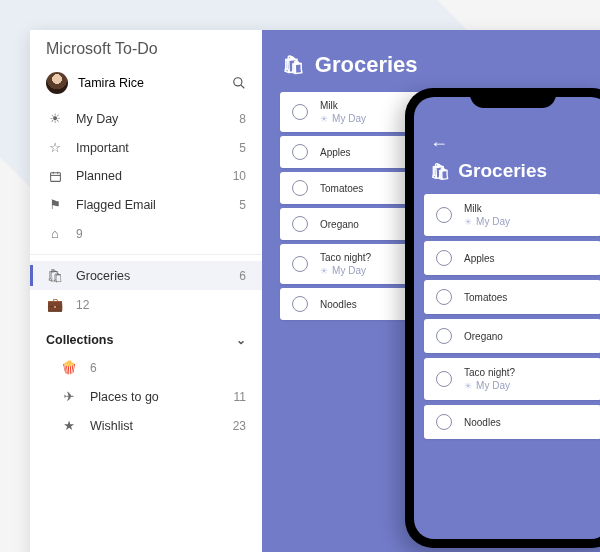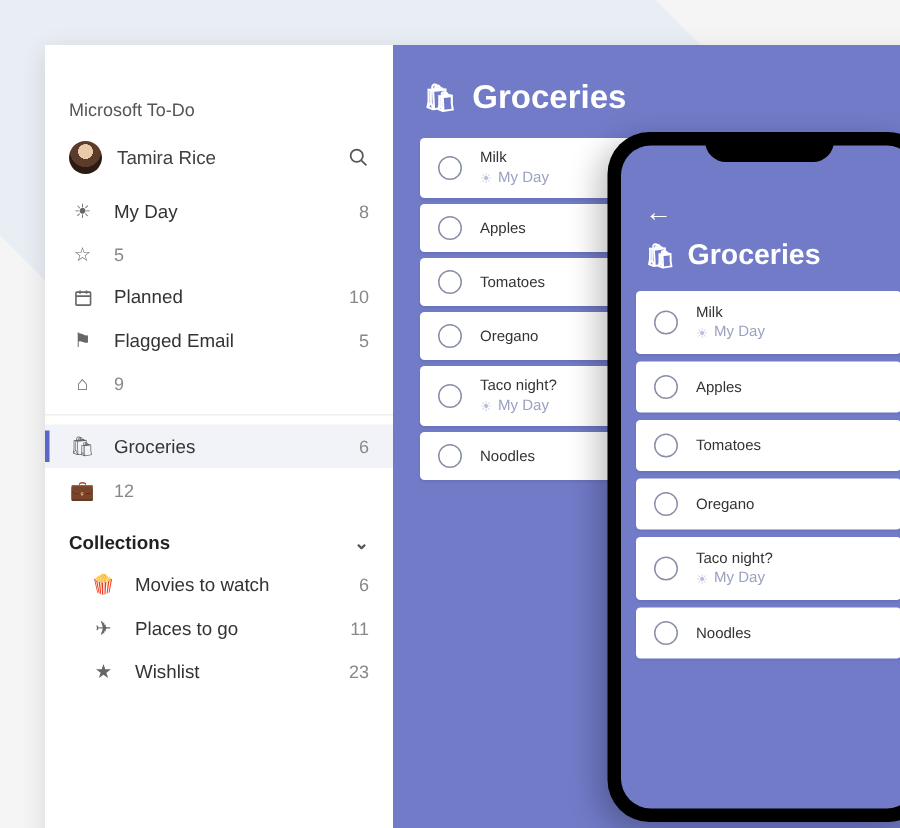--- a/index.html
+++ b/index.html
@@ -35,37 +35,36 @@
     width: 232px;
     background: #fff;
     display: flex;
     flex-direction: column;
     font-size: 12.5px;
     color: #333;
     position: relative;
   }
   .app-title {
     padding: 10px 16px 6px;
-    font-size: 12px;
+    font-size: 16px;
     color: #555;
-    margin-top: 26px;
   }
   .user-row {
     display: flex;
     align-items: center;
     padding: 8px 16px;
   }
   .avatar {
     width: 22px; height: 22px;
     border-radius: 50%;
     background: radial-gradient(circle at 50% 32%, #e8c9a9 0 26%, #5b3b2a 27% 55%, #2c1b12 56% 100%);
     margin-right: 10px;
     flex: none;
   }
-  .user-name { flex: 1; color:#404040; }
+  .user-name { flex: 1; color:#000000; }
   .search-ic { color:#555; }
   .nav-list { padding: 2px 0 6px; }
   .nav-item {
     display: flex;
     align-items: center;
     padding: 7px 16px;
     cursor: pointer;
     position: relative;
   }
   .nav-item .ic { width: 18px; display:flex; justify-content:center; color:#666; margin-right:12px; font-size:13px; }
@@ -178,20 +177,21 @@
     </div>
 
     <div class="nav-list">
       <div class="nav-item">
         <span class="ic ic-sun">☀</span>
         <span class="label">My Day</span>
         <span class="count">8</span>
       </div>
       <div class="nav-item">
         <span class="ic ic-star">☆</span>
+        <span class="label">Important</span>
         <span class="count">5</span>
       </div>
       <div class="nav-item">
         <span class="ic ic-cal">
           <svg width="13" height="13" viewBox="0 0 24 24" fill="none" stroke="currentColor" stroke-width="2">
               <rect x="3" y="5" width="18" height="16" rx="1"></rect>
               <line x1="3" y1="10" x2="21" y2="10"></line>
               <line x1="8" y1="3" x2="8" y2="7"></line>
               <line x1="16" y1="3" x2="16" y2="7"></line>
             </svg>
@@ -222,21 +222,20 @@
       </div>
     </div>
 
     <div class="section-head">
       <span>Collections</span>
       <span class="chev">⌄</span>
     </div>
     <div class="nav-list">
       <div class="nav-item sub-item">
         <span class="ic ic-pop">🍿</span>
-        <span class="label">Movies to watch</span>
         <span class="count">6</span>
       </div>
       <div class="nav-item sub-item">
         <span class="ic ic-plane">✈</span>
         <span class="label">Places to go</span>
         <span class="count">11</span>
       </div>
       <div class="nav-item sub-item">
         <span class="ic ic-wstar">★</span>
         <span class="label">Wishlist</span>

